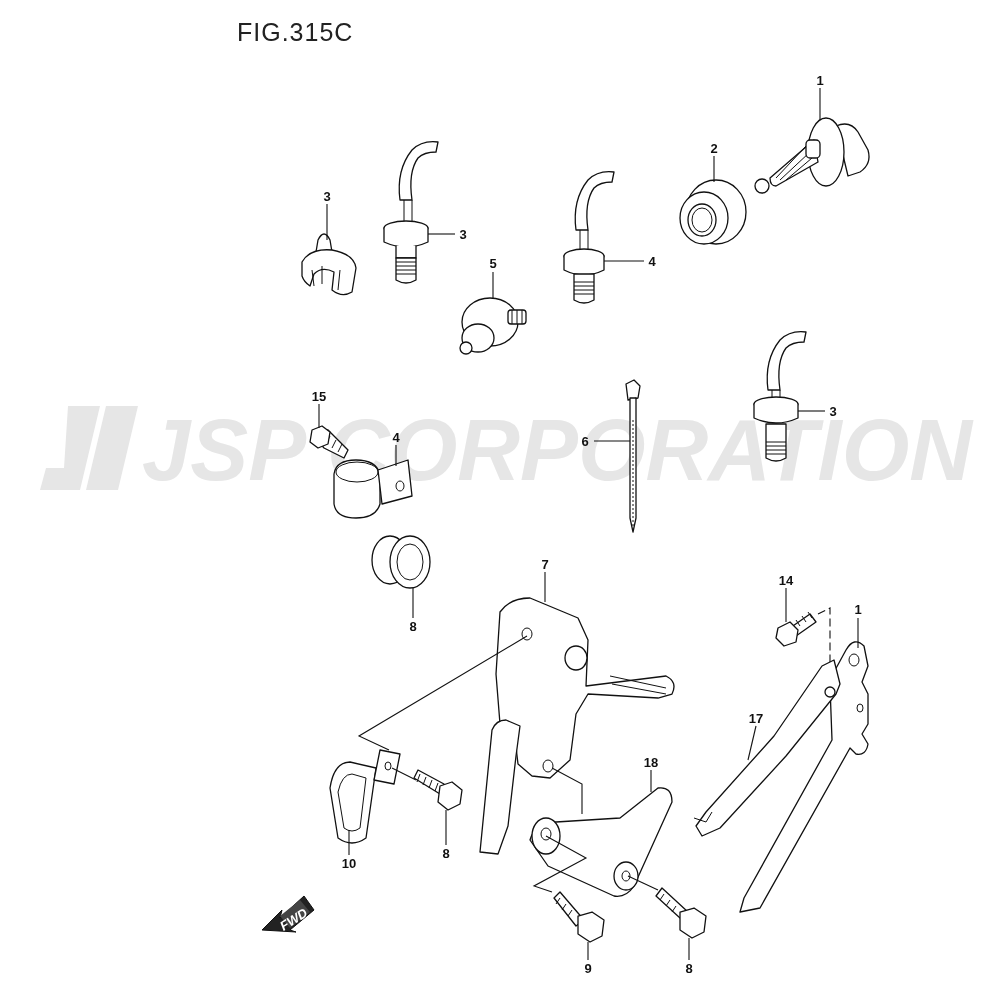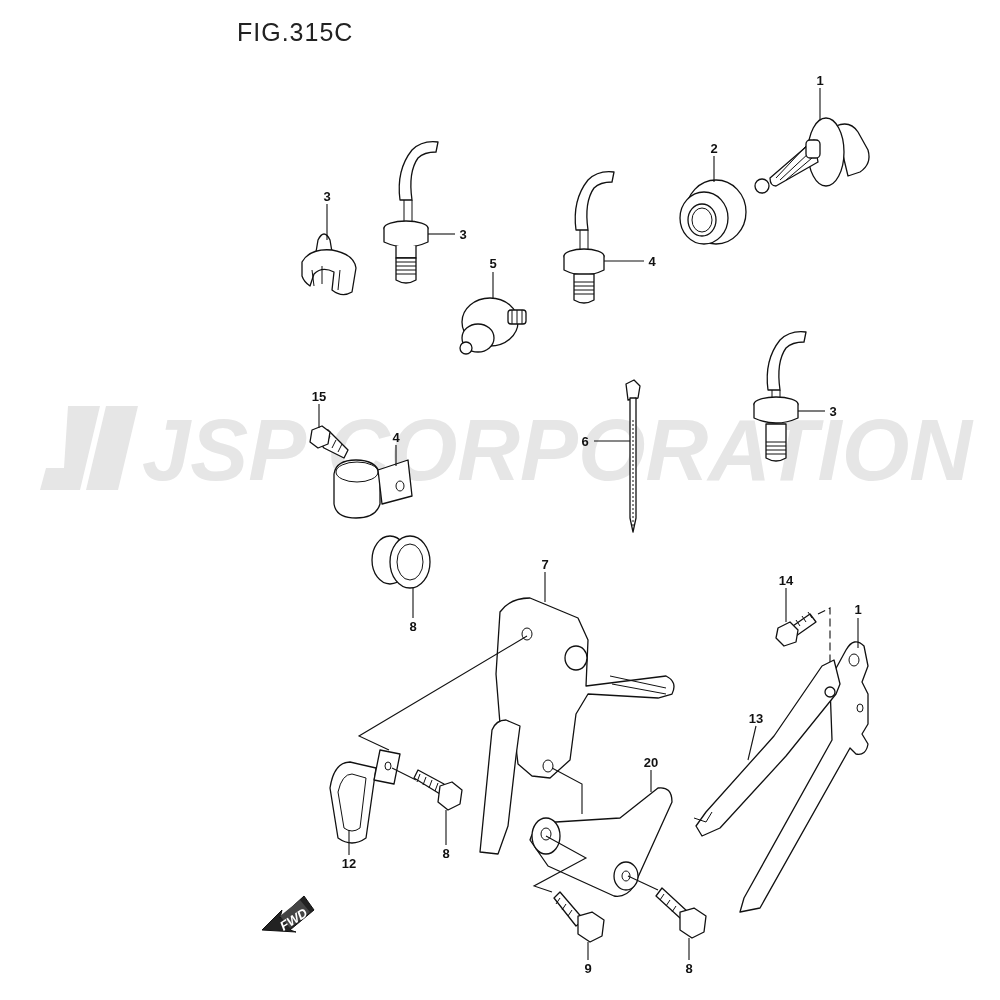--- a/index.html
+++ b/index.html
@@ -219,23 +219,23 @@
     <span class="callout" style="left:714px;top:148px">2</span>
     <span class="callout" style="left:463px;top:234px">3</span>
     <span class="callout" style="left:833px;top:411px">3</span>
     <span class="callout" style="left:652px;top:261px">4</span>
     <span class="callout" style="left:493px;top:263px">5</span>
     <span class="callout" style="left:585px;top:441px">6</span>
     <span class="callout" style="left:545px;top:564px">7</span>
     <span class="callout" style="left:446px;top:853px">8</span>
     <span class="callout" style="left:689px;top:968px">8</span>
     <span class="callout" style="left:588px;top:968px">9</span>
-    <span class="callout" style="left:349px;top:863px">12</span>
+    <span class="callout" style="left:349px;top:863px">10</span>
     <span class="callout" style="left:413px;top:626px">8</span>
     <span class="callout" style="left:319px;top:396px">15</span>
     <span class="callout" style="left:396px;top:437px">4</span>
     <span class="callout" style="left:327px;top:196px">3</span>
     <span class="callout" style="left:858px;top:609px">1</span>
     <span class="callout" style="left:786px;top:580px">14</span>
-    <span class="callout" style="left:756px;top:718px">13</span>
-    <span class="callout" style="left:651px;top:762px">20</span>
+    <span class="callout" style="left:756px;top:718px">17</span>
+    <span class="callout" style="left:651px;top:762px">18</span>
   </div>
 </div>
 
 </body></html>

